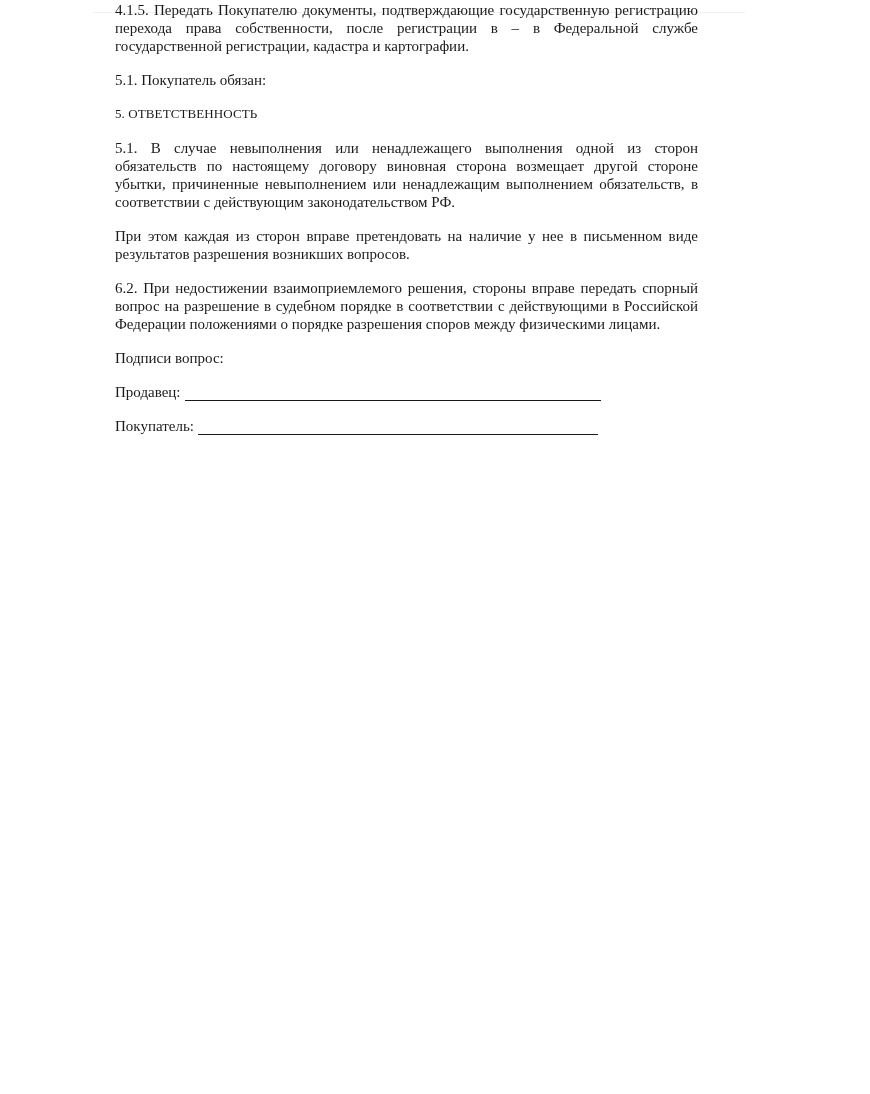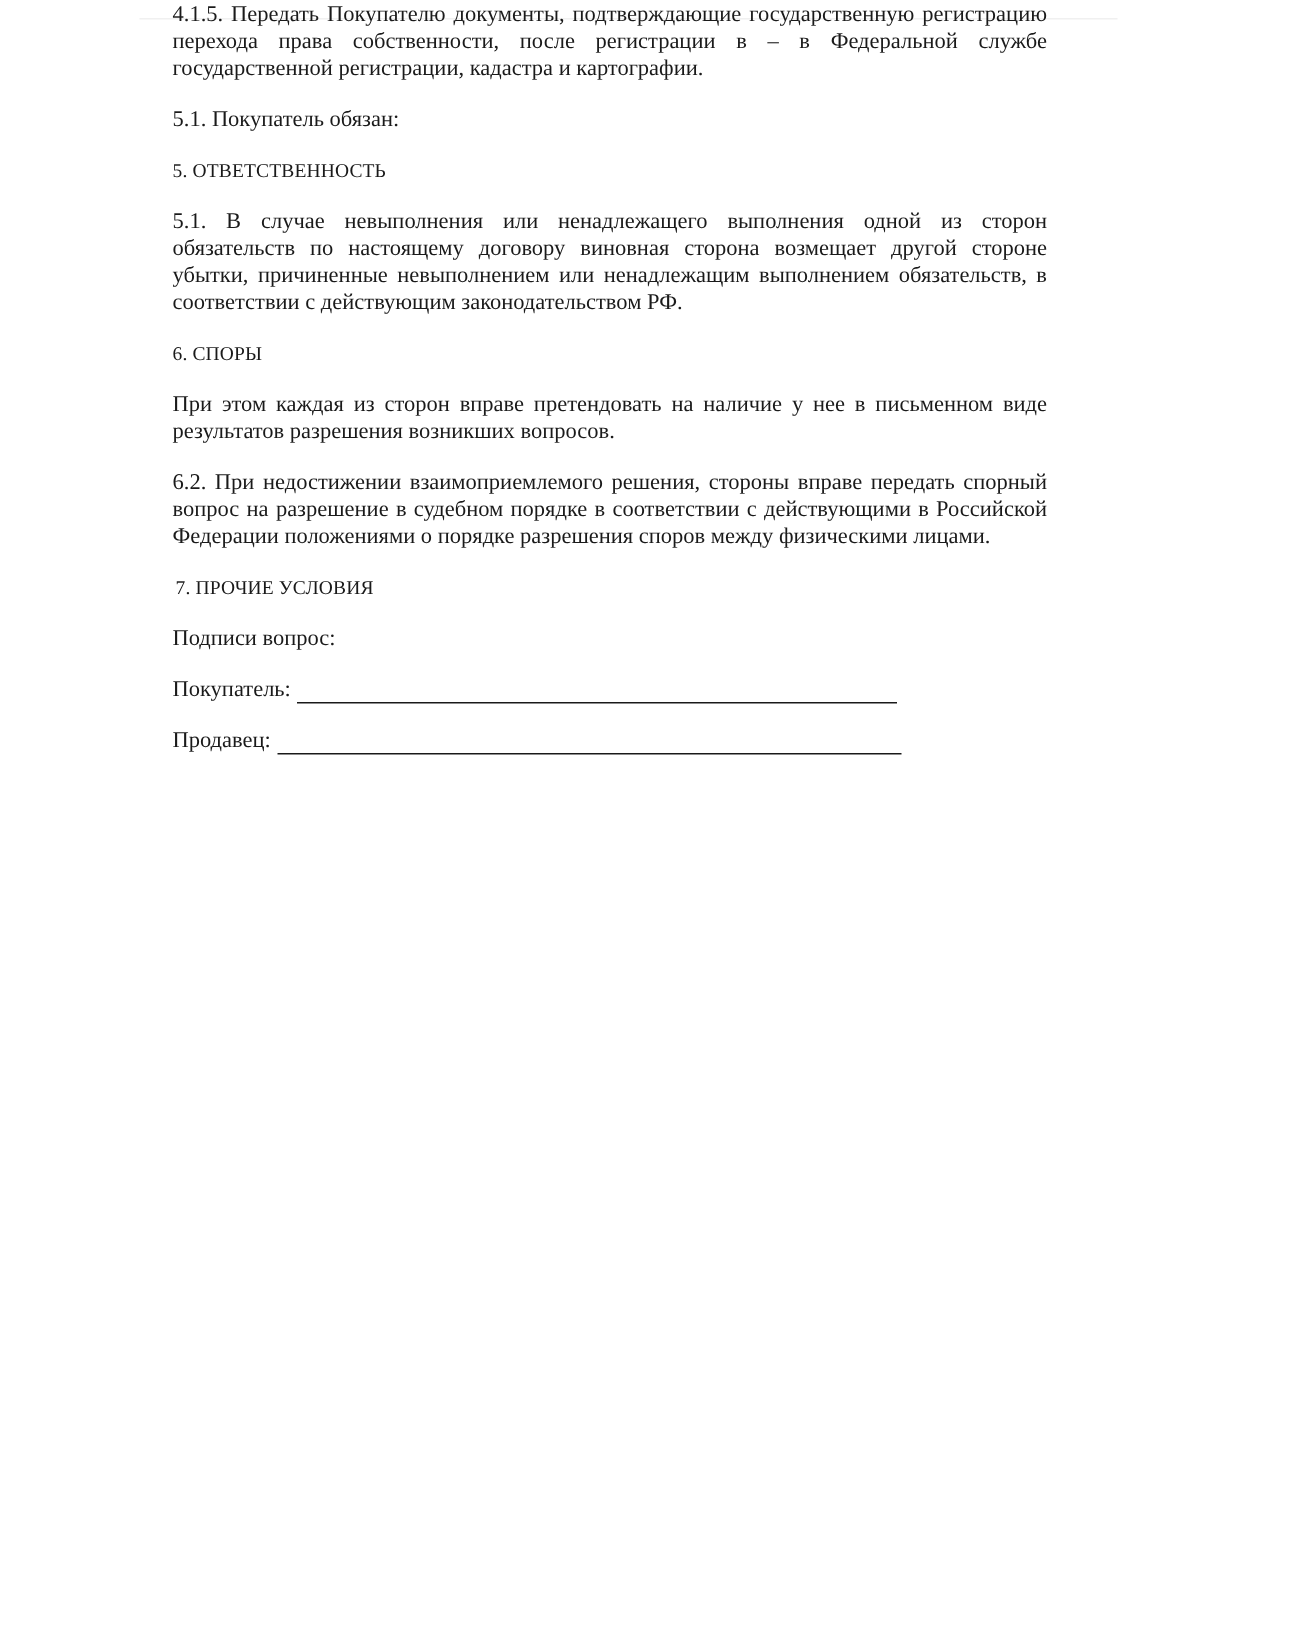--- a/index.html
+++ b/index.html
@@ -72,30 +72,28 @@
 
 <div class="top-rule"></div>
 
 <div class="page">
   <p class="para">4.1.5. Передать Покупателю документы, подтверждающие государственную регистрацию перехода права собственности, после регистрации в – в Федеральной службе государственной регистрации, кадастра и картографии.</p>
   <p class="para">5.1. Покупатель обязан:</p>
 
   <h2 class="heading">5. ОТВЕТСТВЕННОСТЬ</h2>
   <p class="para">5.1. В случае невыполнения или ненадлежащего выполнения одной из сторон обязательств по настоящему договору виновная сторона возмещает другой стороне убытки, причиненные невыполнением или ненадлежащим выполнением обязательств, в соответствии с действующим законодательством РФ.</p>
 
-  <h2 class="heading">6. СПОРЫ</h2>
   <p class="para">При этом каждая из сторон вправе претендовать на наличие у нее в письменном виде результатов разрешения возникших вопросов.</p>
   <p class="para">6.2. При недостижении взаимоприемлемого решения, стороны вправе передать спорный вопрос на разрешение в судебном порядке в соответствии с действующими в Российской Федерации положениями о порядке разрешения споров между физическими лицами.</p>
 
-  <h2 class="heading h7">7. ПРОЧИЕ УСЛОВИЯ</h2>
 
   <p class="sig-label">Подписи вопрос:</p>
+
+  <div class="sig-row sig-seller">
+    <span class="label">Продавец:</span>
+    <span class="sig-line"></span>
+  </div>
 
   <div class="sig-row sig-buyer">
     <span class="label">Покупатель:</span>
     <span class="sig-line"></span>
   </div>
-
-  <div class="sig-row sig-seller">
-    <span class="label">Продавец:</span>
-    <span class="sig-line"></span>
-  </div>
 </div>
 
 </body></html>

